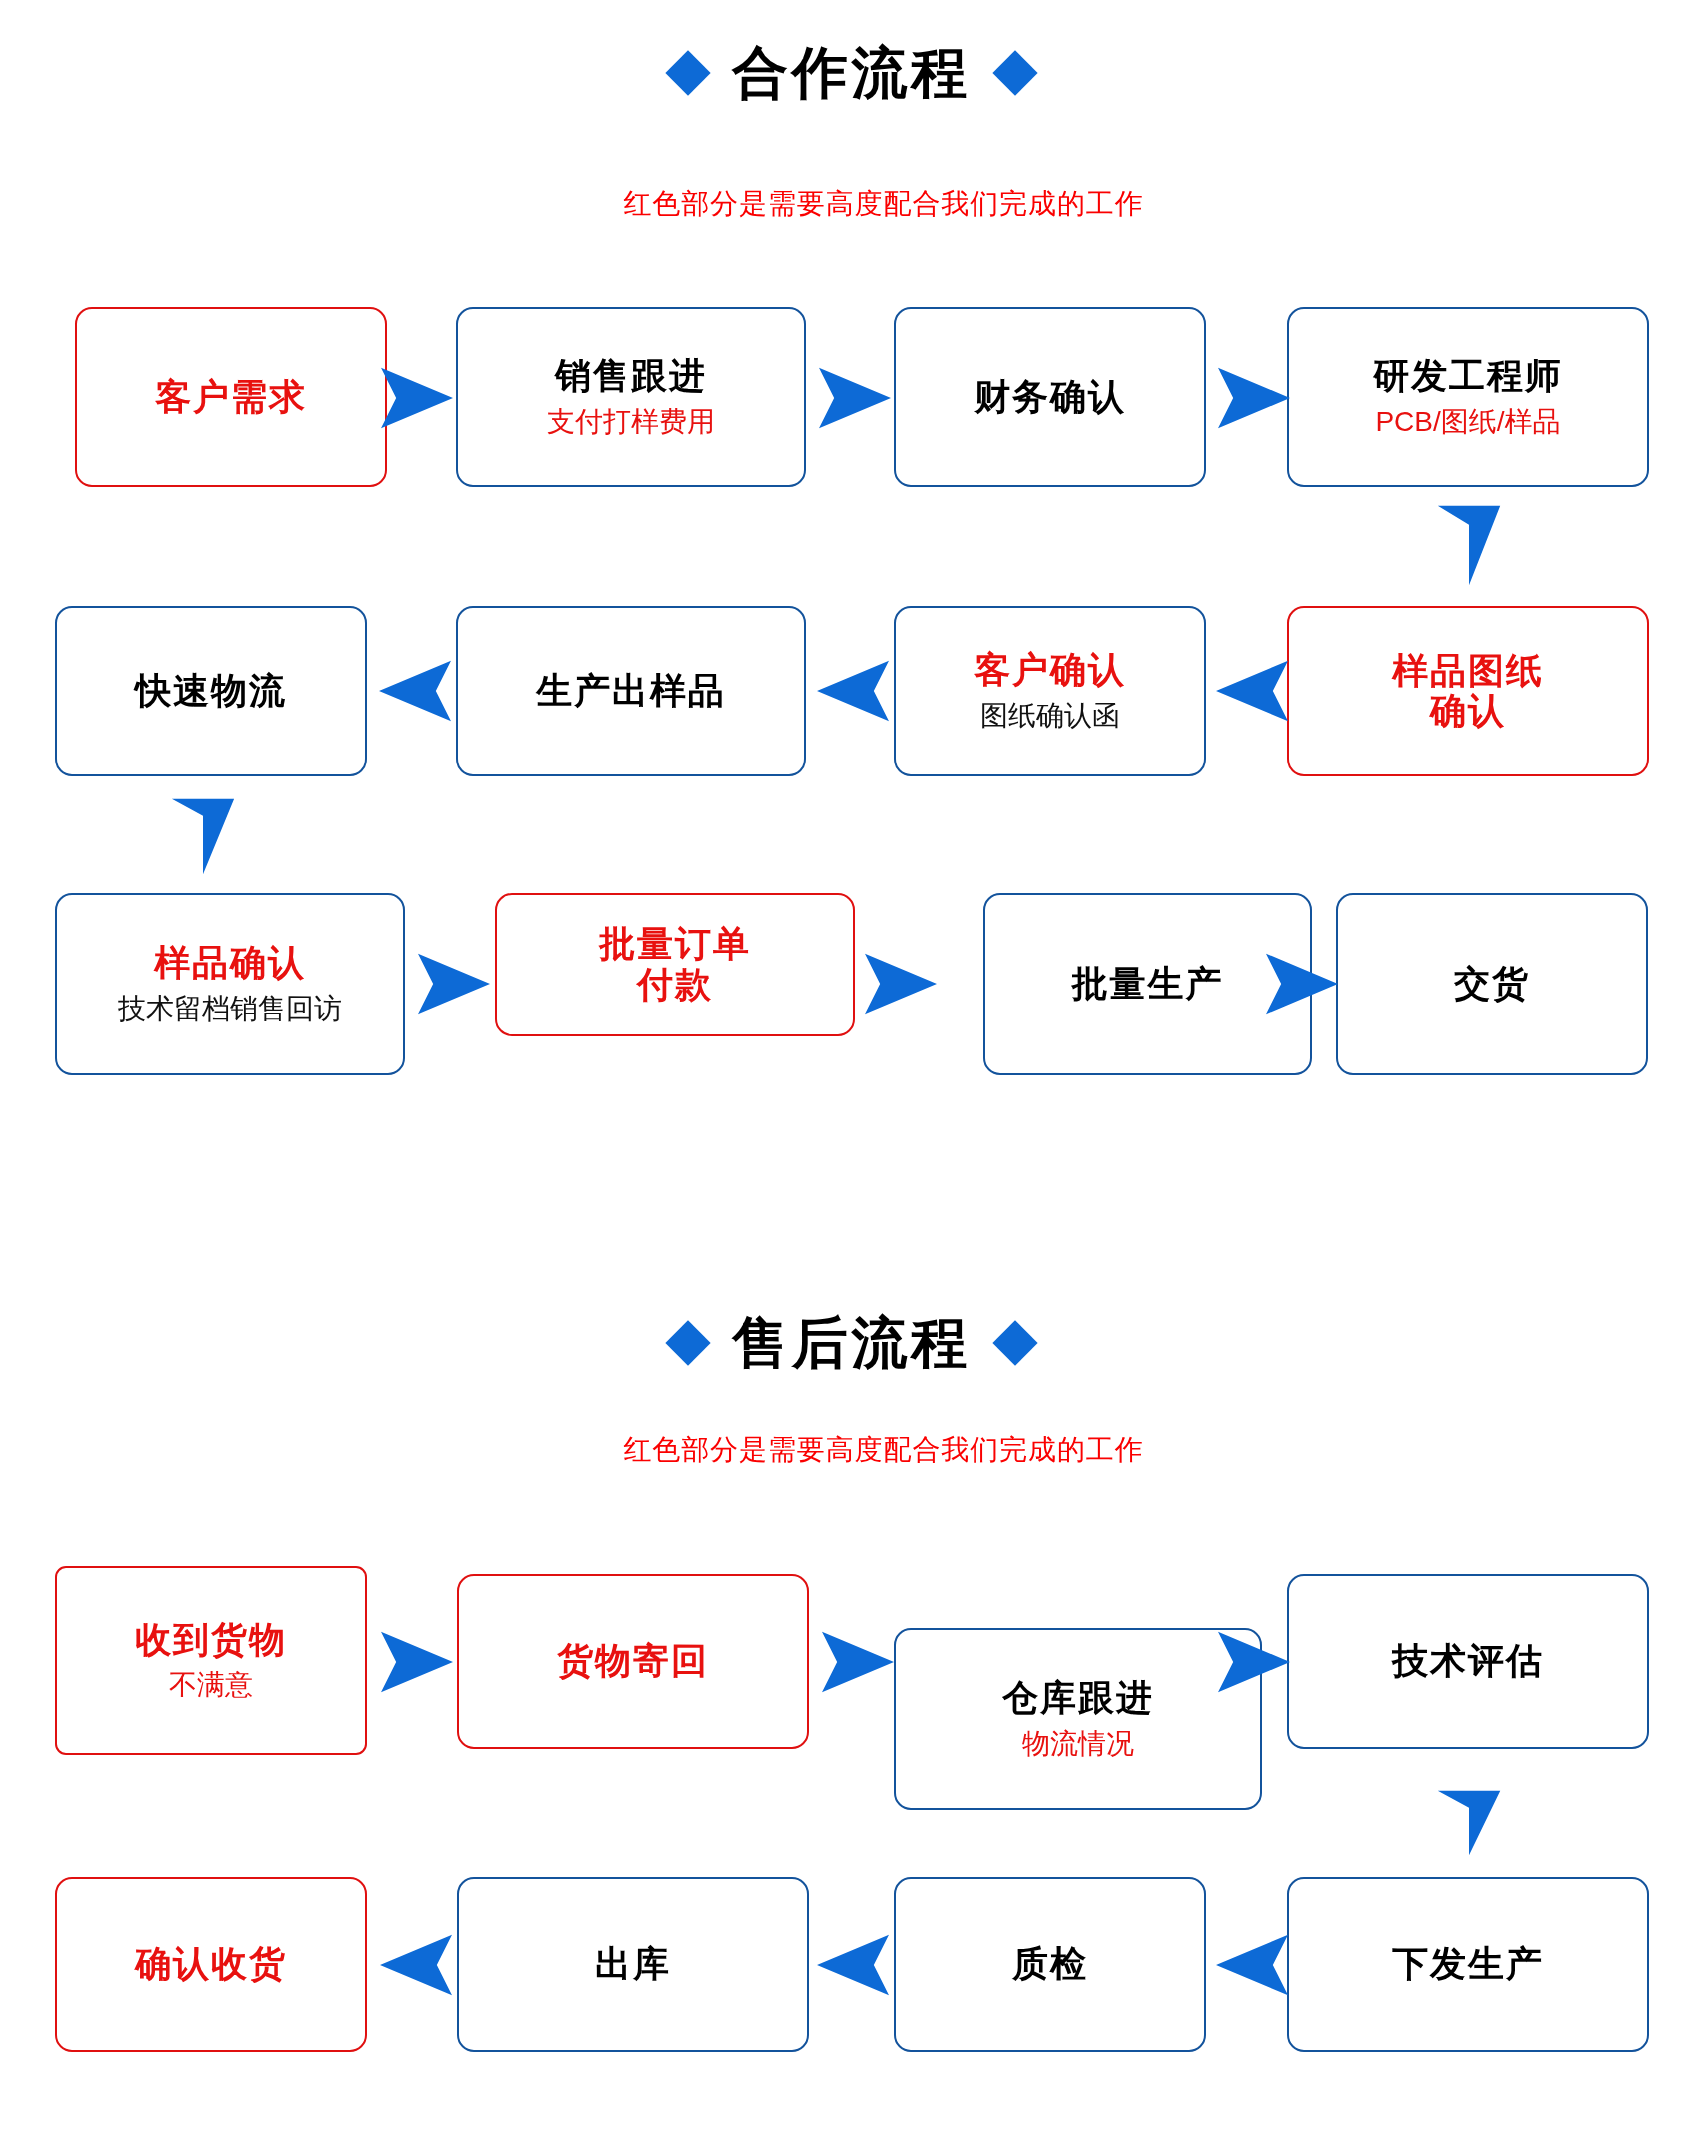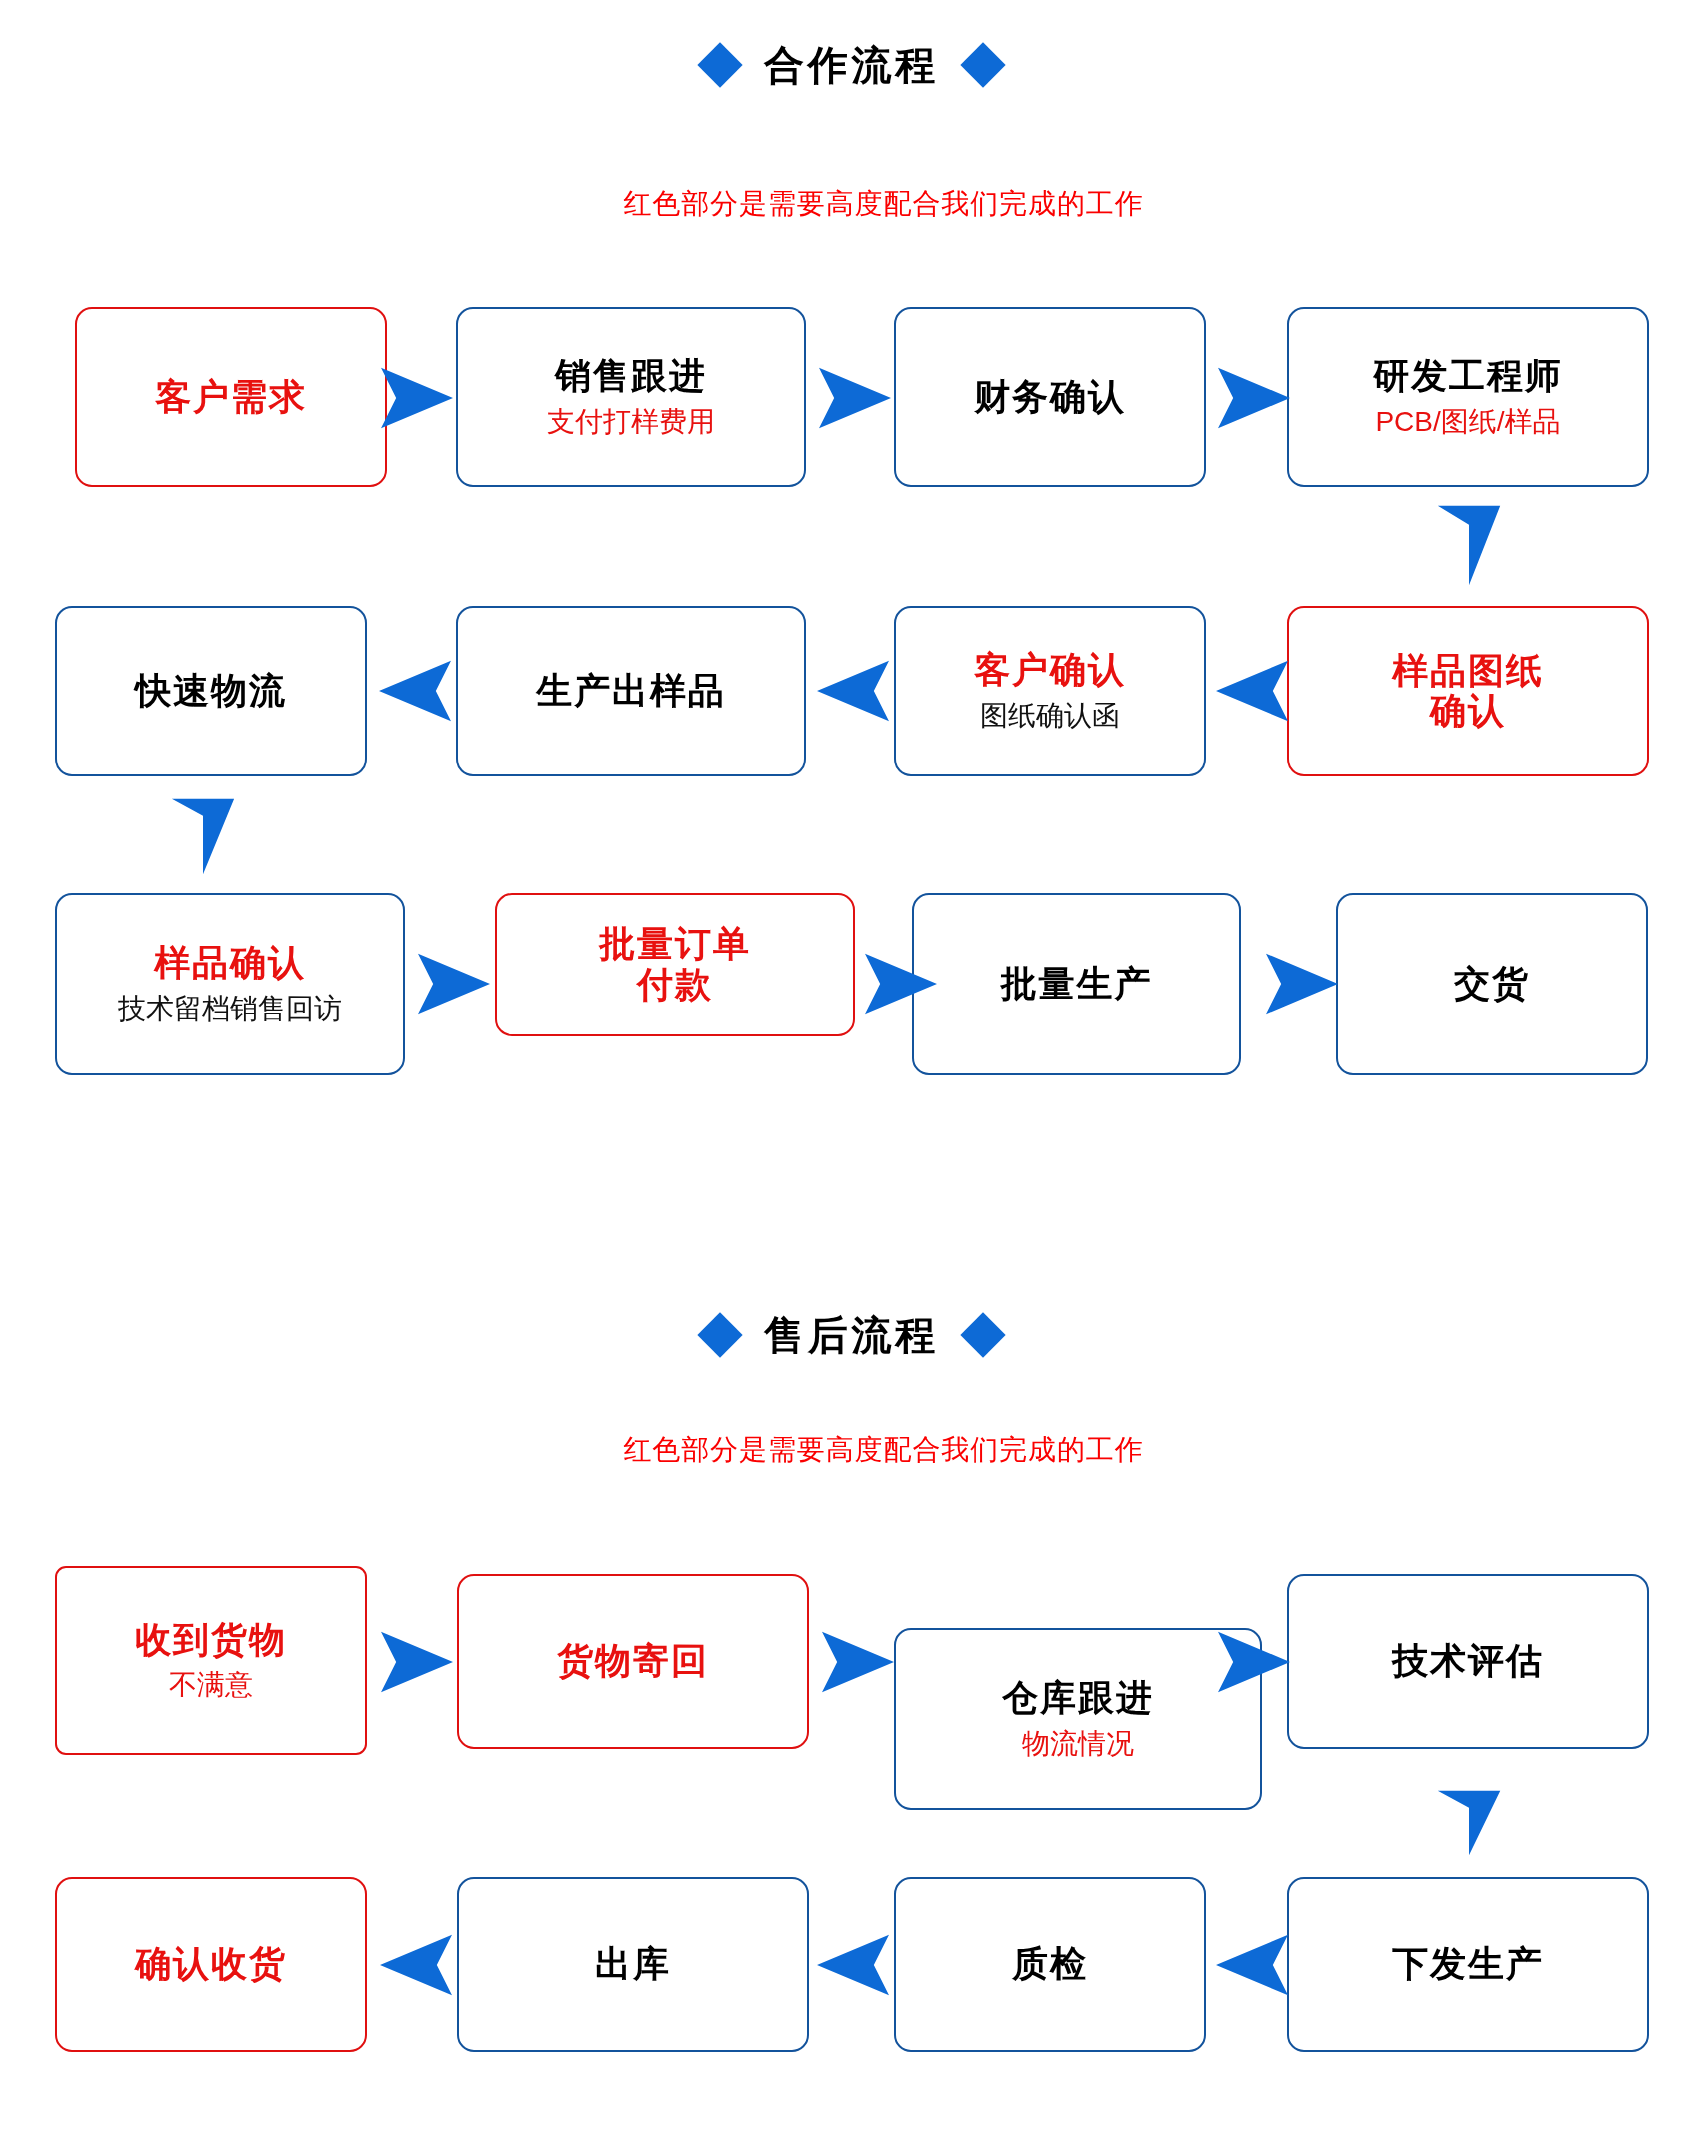--- a/index.html
+++ b/index.html
@@ -13,21 +13,21 @@
   .page { position: relative; width: 1703px; height: 2155px; background:#fff; }
 
   
   .section-title {
     position: absolute;
     left: 0; width: 1703px;
     display: flex; align-items: center; justify-content: center;
     gap: 28px;
   }
   .section-title .title-text {
-    font-size: 40px;
+    font-size: 56px;
     font-weight: 700;
     color: #000000;
     letter-spacing: 3.8px;
     line-height: 1;
     white-space: nowrap;
   }
   .diamond {
     width: 32px; height: 32px;
     background: #0d6ad6;
     transform: rotate(45deg);
@@ -127,21 +127,21 @@
   </div>
 
   <div class="node blue" style="left:55px; top:893px; width:350px; height:182px;">
     <div class="main red">样品确认</div>
     <div class="sub black">技术留档销售回访</div>
   </div>
   <div class="node red" style="left:495px; top:893px; width:360px; height:143px;font-family:Liberation Serif, serif;">
     <div class="main red">批量订单
 付款</div>
   </div>
-  <div class="node blue" style="left:912px; top:893px; width:329px; height:182px;">
+  <div class="node blue" style="left:983px; top:893px; width:329px; height:182px;">
     <div class="main black">批量生产</div>
   </div>
   <div class="node blue" style="left:1336px; top:893px; width:312px; height:182px;">
     <div class="main black">交货</div>
   </div>
 
   <div class="arrow" style="left:379px; top:362px;">
     <svg width="76" height="72" viewBox="0 0 80 76">
         <path d="M2 6 L78 38 L2 70 L18 38 Z" fill="#0d6ad6"></path>
       </svg>

